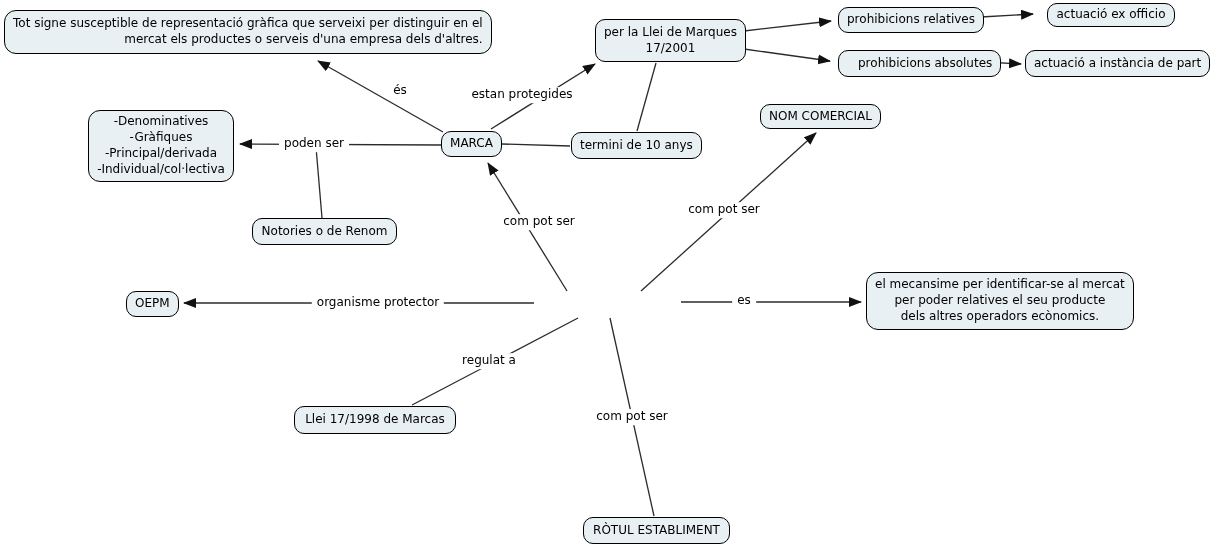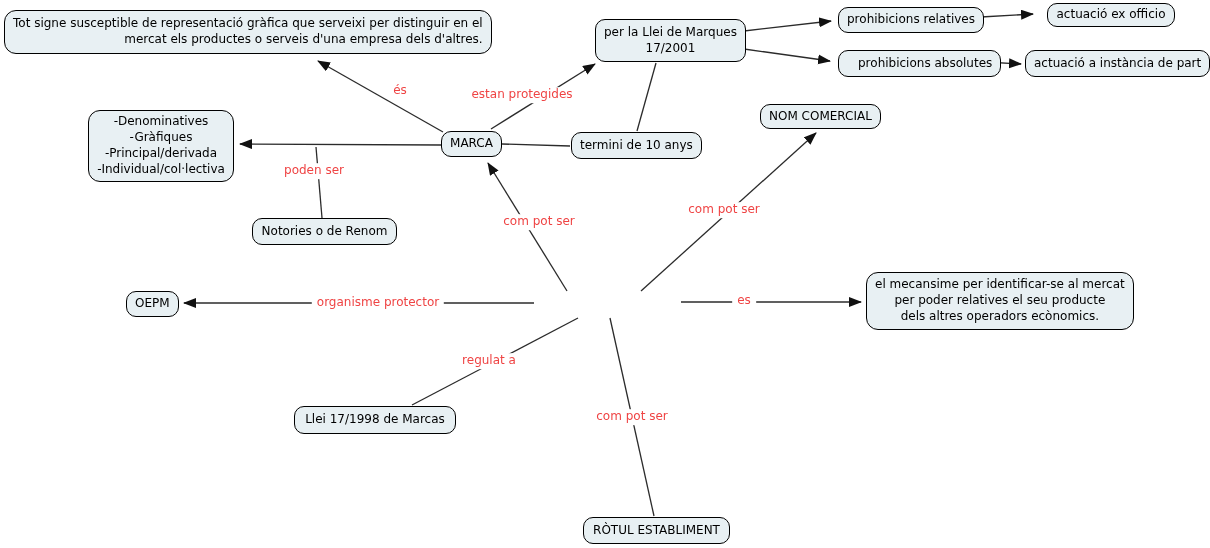--- a/index.html
+++ b/index.html
@@ -35,21 +35,21 @@
     box-sizing: border-box;
   }
   .edge-label {
     position: absolute;
     z-index: 3;
     transform: translate(-50%, -50%);
     background: #ffffff;
     padding: 0 5px;
     font-size: 12px;
     line-height: 1.3;
-    color: #ef4444;
+    color: #000000;
     white-space: pre;
   }
 </style>
 </head>
 <body>
 
 <div class="canvas">
 
   <svg class="edges" viewBox="0 0 1210 548" xmlns="http://www.w3.org/2000/svg">
     <defs>
@@ -112,21 +112,21 @@
 dels altres operadors ecònomics.</div>
 
   <div class="node" style="left:294px; top:406px; min-width:162px; min-height:28px;">Llei 17/1998 de Marcas</div>
 
   <div class="node" style="left:583px; top:517px; min-width:147px; min-height:27px;">RÒTUL ESTABLIMENT</div>
 
   <div class="edge-label" style="left:400px; top:91px;">és</div>
 
   <div class="edge-label" style="left:522px; top:95px;">estan protegides</div>
 
-  <div class="edge-label" style="left:314px; top:144px;margin-top:27px;">poden ser</div>
+  <div class="edge-label" style="left:314px; top:144px;">poden ser</div>
 
   <div class="edge-label" style="left:539px; top:222px;">com pot ser</div>
 
   <div class="edge-label" style="left:724px; top:210px;">com pot ser</div>
 
   <div class="edge-label" style="left:744px; top:301px;text-align:right;">es</div>
 
   <div class="edge-label" style="left:378px; top:303px;">organisme protector</div>
 
   <div class="edge-label" style="left:489px; top:361px;">regulat a</div>

